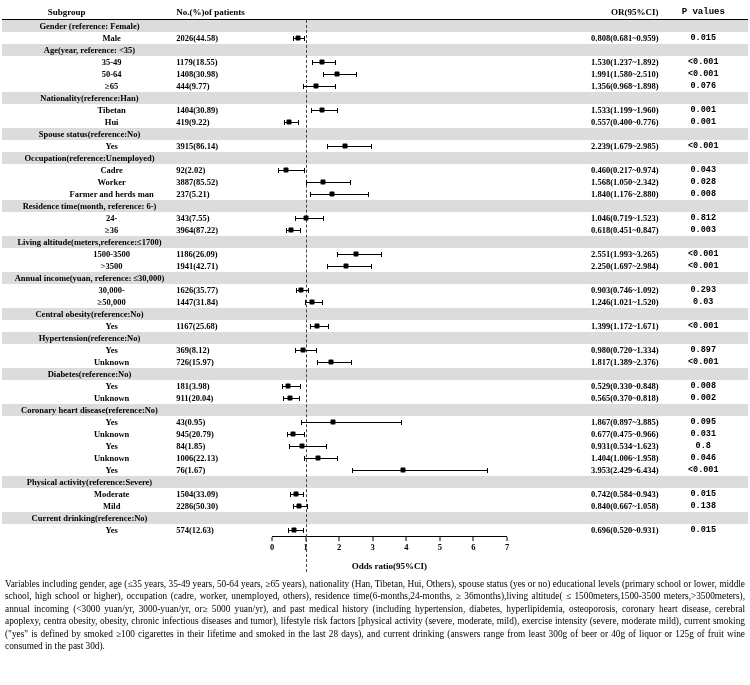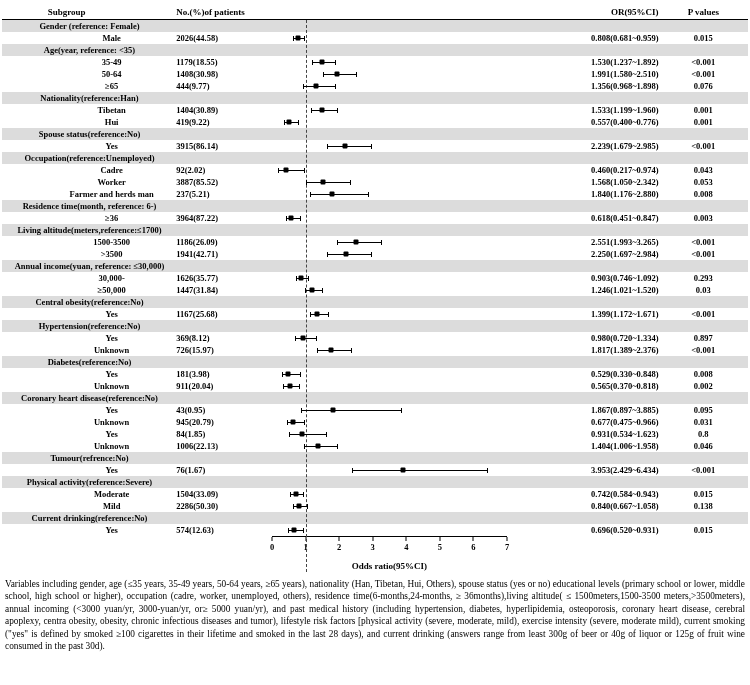--- a/index.html
+++ b/index.html
@@ -12,21 +12,21 @@
   #plot-wrap { position:relative; }
 
   .row { display:flex; align-items:center; height:12px; font-size:8.5px; font-weight:bold; }
   .row.group { background:#dcdcdc; }
 
   .c-sub  { width:175px; text-align:center; box-sizing:border-box; white-space:nowrap; }
   .row.item .c-sub { padding-left:45px; }
   .c-pat  { width:95px;  text-align:left; white-space:nowrap; }
   .c-plot { width:235px; position:relative; height:100%; }
   .c-or   { width:155px; text-align:right; white-space:nowrap; }
-  .c-p    { width:90px;  text-align:center; white-space:nowrap; }
+  .c-p    { width:90px;  text-align:center; white-space:nowrap;font-family:Liberation Mono, monospace; }
 
   .ci { position:absolute; top:50%; height:5px; margin-top:-2.5px;
         border-left:1px solid #000; border-right:1px solid #000; z-index:2; }
   .ci::after { content:""; position:absolute; left:0; right:0; top:2px; border-top:1px solid #000; }
   .marker { position:absolute; top:50%; width:5px; height:5px; background:#000;
             transform:translate(-50%,-50%); border-radius:1px; z-index:3; }
 
   #refline { position:absolute; top:0; width:0; border-left:1px dashed #444; z-index:1; }
 
   #axis { margin-left:270px; width:235px; position:relative; height:24px; border-top:1px solid #000; }
@@ -148,36 +148,46 @@
           <span class="c-p">0.043</span>
         </div>
         <div class="row item">
           <span class="c-sub">Worker</span>
           <span class="c-pat">3887(85.52)</span>
           <span class="c-plot">
             <span class="ci" style="left: 15%; width: 18.4571%;"></span>
             <span class="marker" style="left: 22.4%;"></span>
           </span>
           <span class="c-or">1.568(1.050~2.342)</span>
-          <span class="c-p">0.053</span>
+          <span class="c-p">0.028</span>
         </div>
         <div class="row item">
           <span class="c-sub">Farmer and herds man</span>
           <span class="c-pat">237(5.21)</span>
           <span class="c-plot">
             <span class="ci" style="left: 16.8%; width: 24.3429%;"></span>
             <span class="marker" style="left: 26.2857%;"></span>
           </span>
           <span class="c-or">1.840(1.176~2.880)</span>
           <span class="c-p">0.008</span>
         </div>
         <div class="row group">
           <span class="c-sub">Residence time(month, reference: 6-)</span>
         </div>
         <div class="row item">
+          <span class="c-sub">24-</span>
+          <span class="c-pat">343(7.55)</span>
+          <span class="c-plot">
+            <span class="ci" style="left: 10.2714%; width: 11.4857%;"></span>
+            <span class="marker" style="left: 14.9429%;"></span>
+          </span>
+          <span class="c-or">1.046(0.719~1.523)</span>
+          <span class="c-p">0.812</span>
+        </div>
+        <div class="row item">
           <span class="c-sub">≥36</span>
           <span class="c-pat">3964(87.22)</span>
           <span class="c-plot">
             <span class="ci" style="left: 6.44286%; width: 5.65714%;"></span>
             <span class="marker" style="left: 8.82857%;"></span>
           </span>
           <span class="c-or">0.618(0.451~0.847)</span>
           <span class="c-p">0.003</span>
         </div>
         <div class="row group">
@@ -320,23 +330,20 @@
         </div>
         <div class="row item">
           <span class="c-sub">Unknown</span>
           <span class="c-pat">1006(22.13)</span>
           <span class="c-plot">
             <span class="ci" style="left: 14.3714%; width: 13.6%;"></span>
             <span class="marker" style="left: 20.0571%;"></span>
           </span>
           <span class="c-or">1.404(1.006~1.958)</span>
           <span class="c-p">0.046</span>
-        </div>
-        <div class="row group">
-          <span class="c-sub">Tumour(refrence:No)</span>
         </div>
         <div class="row item">
           <span class="c-sub">Yes</span>
           <span class="c-pat">76(1.67)</span>
           <span class="c-plot">
             <span class="ci" style="left: 34.7%; width: 57.2143%;"></span>
             <span class="marker" style="left: 56.4714%;"></span>
           </span>
           <span class="c-or">3.953(2.429~6.434)</span>
           <span class="c-p">&lt;0.001</span>

